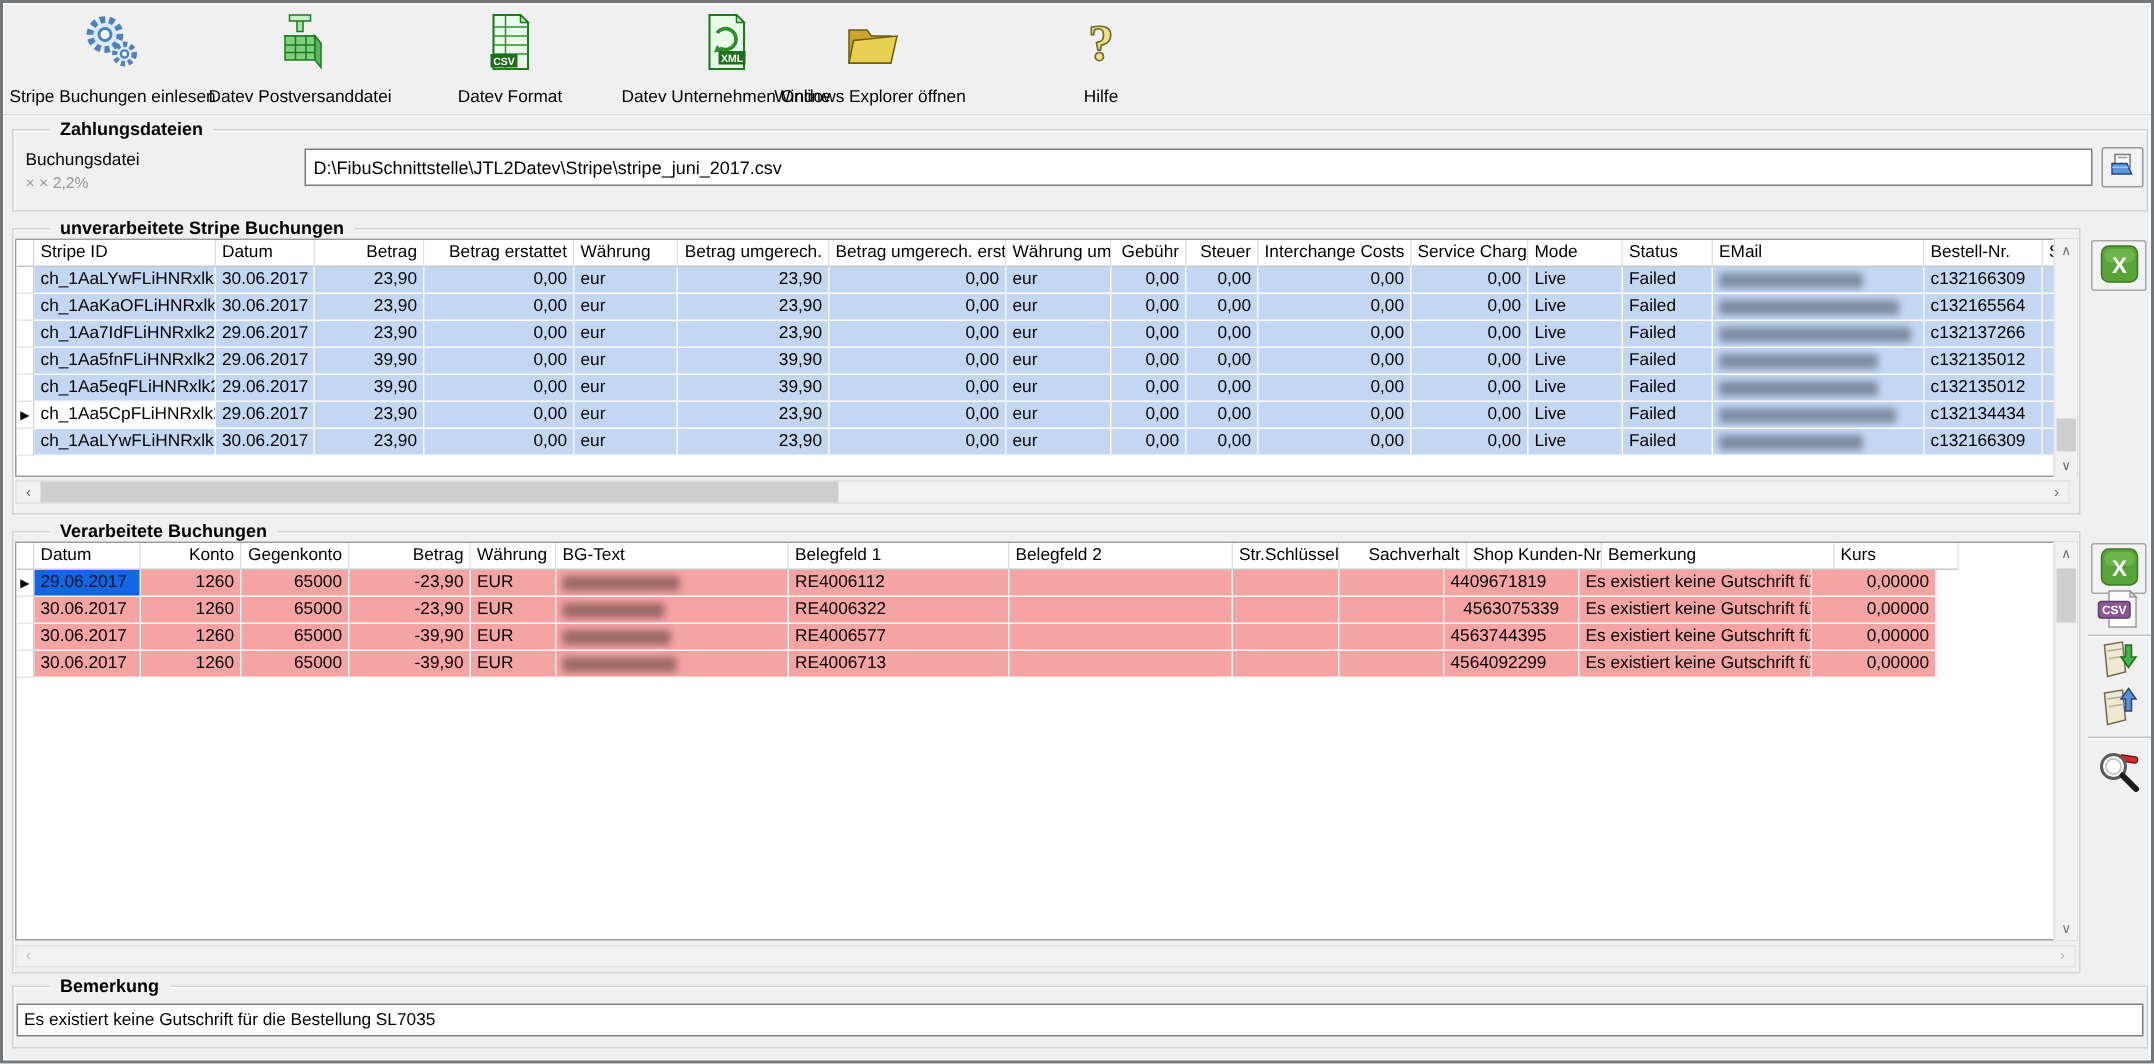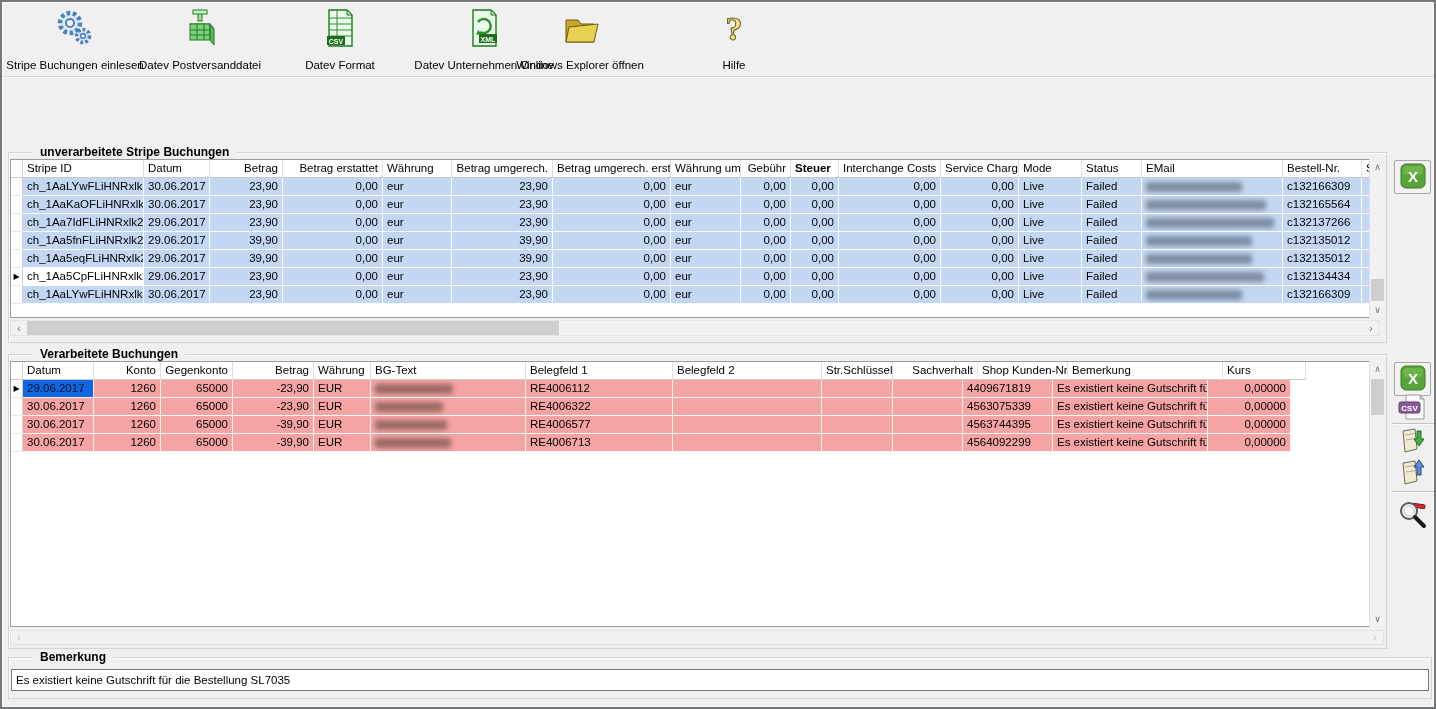--- a/index.html
+++ b/index.html
@@ -161,38 +161,54 @@
       <span class="tb-icon">
         <svg width="34" height="42" viewBox="0 0 34 42">
           <text x="17" y="32" font-size="34" font-family="Liberation Serif,serif" font-weight="bold" fill="#efe08a" stroke="#6b6b2a" stroke-width="1.1" text-anchor="middle">?</text>
         </svg>
       </span>
       <span class="tb-label">Hilfe</span>
     </div>
   </div>
   <div class="toolbar-divider"></div>
 
+  <div class="groupbox" style="left:6px;top:84px;width:1424px;height:55px">
+    <span class="gb-title">Zahlungsdateien</span>
+    <span class="field-label">Buchungsdatei</span>
+    <span class="field-sublabel">× × 2,2%</span>
+    <input class="path-input" type="text" value="D:\FibuSchnittstelle\JTL2Datev\Stripe\stripe_juni_2017.csv" style="">
+    <div class="browse-btn">
+      <span>
+        <svg width="18" height="16" viewBox="0 0 18 16">
+          <rect x="4" y="1" width="10" height="9" fill="#fdfdfd" stroke="#7a7a7a"></rect>
+          <line x1="6" y1="3" x2="12" y2="3" stroke="#9a9a9a"></line>
+          <polygon points="2,7 12,7 15,14 2,14" fill="#5c96db" stroke="#27457c"></polygon>
+          <line x1="2" y1="9.5" x2="13" y2="9.5" stroke="#9cc0ef"></line>
+        </svg>
+      </span>
+    </div>
+  </div>
 
   <div class="groupbox" style="left:6px;top:150px;width:1379px;height:191px">
     <span class="gb-title">unverarbeitete Stripe Buchungen</span>
   </div>
 
   <div id="grid-upper" class="gridbox grid-upper" style="left:8px;top:157px;width:1375px;height:159px">
       <div class="g-header">
         <div class="g-ind"></div>
         <div class="g-hcell" style="width: 121px; text-align: left;">Stripe ID</div>
         <div class="g-hcell" style="width: 66px; text-align: left;">Datum</div>
         <div class="g-hcell" style="width: 73px; text-align: right;">Betrag</div>
         <div class="g-hcell" style="width: 100px; text-align: right;">Betrag erstattet</div>
         <div class="g-hcell" style="width: 69px; text-align: left;">Währung</div>
         <div class="g-hcell" style="width: 101px; text-align: right;">Betrag umgerech.</div>
         <div class="g-hcell" style="width: 118px; text-align: right;">Betrag umgerech. erst.</div>
         <div class="g-hcell" style="width: 70px; text-align: left;">Währung umg</div>
         <div class="g-hcell" style="width: 50px; text-align: right;">Gebühr</div>
-        <div class="g-hcell" style="width: 48px;  font-weight: bold;">Steuer</div>
+        <div class="g-hcell" style="width: 48px; text-align: right;">Steuer</div>
         <div class="g-hcell" style="width: 102px; text-align: right;">Interchange Costs</div>
         <div class="g-hcell" style="width: 78px; text-align: right;">Service Charge</div>
         <div class="g-hcell" style="width: 63px; text-align: left;">Mode</div>
         <div class="g-hcell" style="width: 60px; text-align: left;">Status</div>
         <div class="g-hcell" style="width: 141px; text-align: left;">EMail</div>
         <div class="g-hcell" style="width: 79px; text-align: left;">Bestell-Nr.</div>
         <div class="g-hcell" style="width: 8px; text-align: left;">S</div>
       </div>
       <div class="g-row">
         <div class="g-ind"></div>
@@ -423,21 +439,21 @@
         <div class="g-cell" style="width: 72px; text-align: right;">65000</div>
         <div class="g-cell" style="width: 81px; text-align: right;">-23,90</div>
         <div class="g-cell" style="width: 57px; text-align: left;">EUR</div>
         <div class="g-cell" style="width: 155px; text-align: left;">
           <div class="blur-bar" style="width: 68px;"></div>
         </div>
         <div class="g-cell" style="width: 147px; text-align: left;">RE4006322</div>
         <div class="g-cell" style="width: 149px; text-align: left;"></div>
         <div class="g-cell" style="width: 71px; text-align: right;"></div>
         <div class="g-cell" style="width: 70px; text-align: right;"></div>
-        <div class="g-cell" style="width: 90px; text-align: left;">4563075339</div>
+        <div class="g-cell" style="width: 90px; text-align: center;">4563075339</div>
         <div class="g-cell" style="width: 155px; text-align: left;">Es existiert keine Gutschrift für</div>
         <div class="g-cell" style="width: 83px; text-align: right;">0,00000</div>
       </div>
       <div class="g-row">
         <div class="g-ind"></div>
         <div class="g-cell" style="width: 71px; text-align: left;">30.06.2017</div>
         <div class="g-cell" style="width: 67px; text-align: right;">1260</div>
         <div class="g-cell" style="width: 72px; text-align: right;">65000</div>
         <div class="g-cell" style="width: 81px; text-align: right;">-39,90</div>
         <div class="g-cell" style="width: 57px; text-align: left;">EUR</div>

